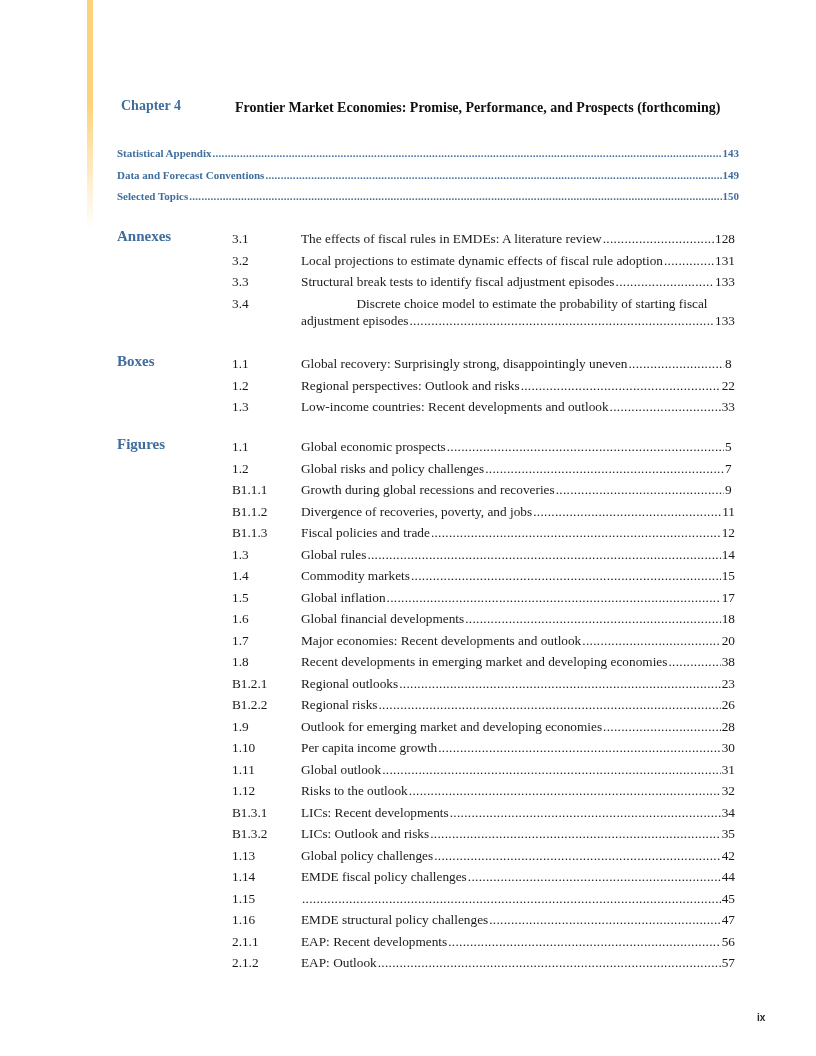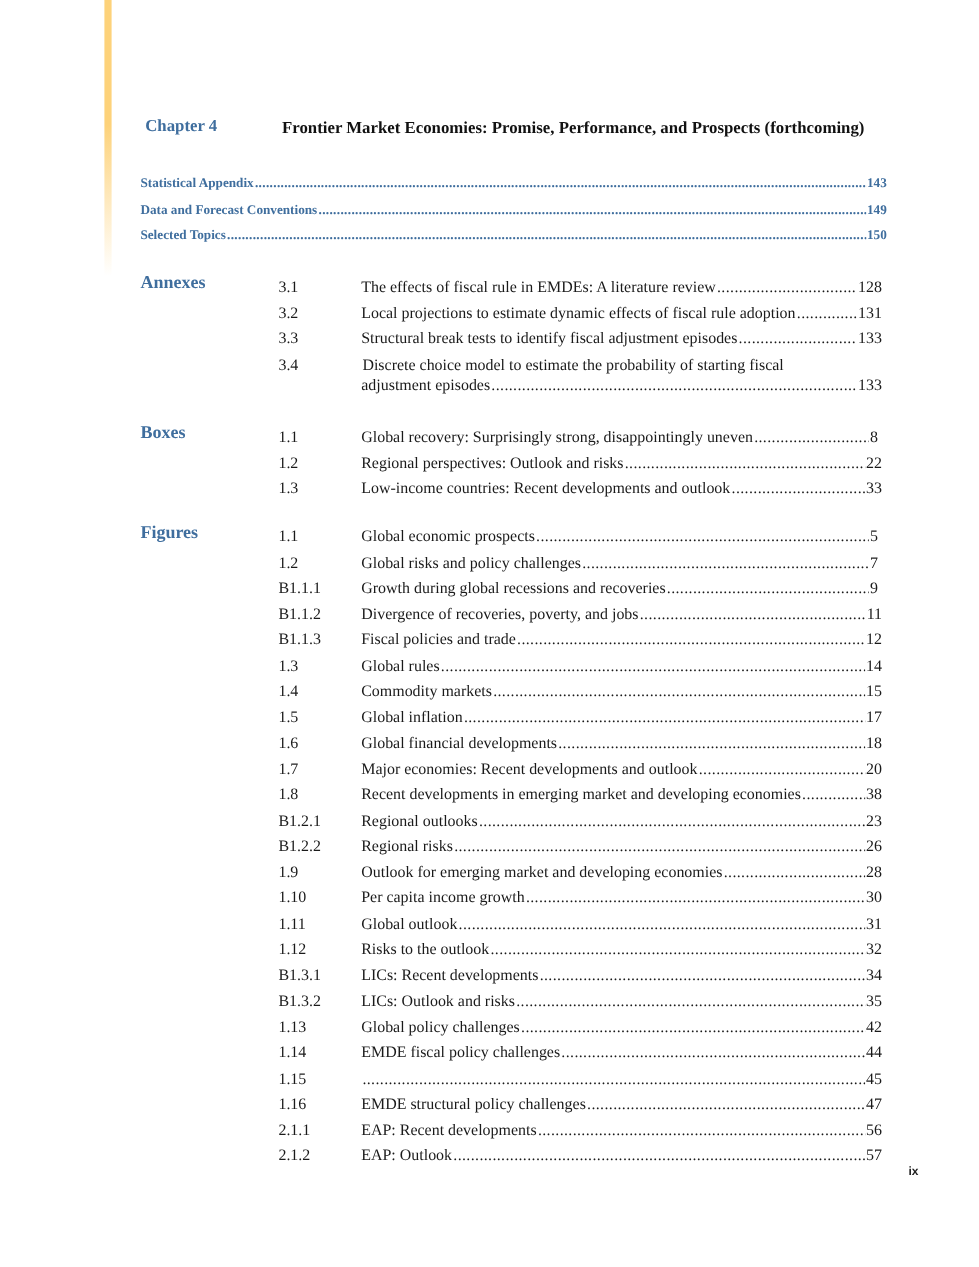--- a/index.html
+++ b/index.html
@@ -25,24 +25,24 @@
   .toc-main-row .page { text-align: right; }
 
   .section { position: absolute; left: 117px; width: 620px; }
   .section-label { position: absolute; left: 0; top: 0; font-size: 15px; font-weight: bold; }
   .entries { position: absolute; left: 115px; top: 0; width: 503px; }
   .entry { position: relative; font-size: 13.3px; line-height: 21.5px; }
   .entry .num { position: absolute; left: 0; top: 0; }
   .entry .line { margin-left: 69px; display: flex; align-items: baseline; }
   .entry .title { white-space: nowrap; }
   .entry .page { text-align: left; min-width: 10px; }
-  .entry .wrap-first { margin-left: 70px; line-height: 17px; padding-top: 2px; }
+  .entry .wrap-first { margin-left: 97px; line-height: 17px; padding-top: 2px; text-align: center; }
   .entry.multi .line { line-height: 18px; }
 
-  .page-number { position: absolute; left: 757px; top: 971px; font-family: "Liberation Sans", "DejaVu Sans", sans-serif; font-weight: bold; font-size: 10px; color: #222; }
+  .page-number { position: absolute; left: 757px; top: 1012px; font-family: "Liberation Sans", "DejaVu Sans", sans-serif; font-weight: bold; font-size: 10px; color: #222; }
 </style>
 </head>
 <body>
 
 <div class="gold-bar"></div>
 
 <div class="chapter-row">
   <span class="chapter-label blue">Chapter 4</span>
   <span class="chapter-title">Frontier Market Economies: Promise, Performance, and Prospects (forthcoming)</span>
 </div>
@@ -64,21 +64,21 @@
     <span class="page">150</span>
   </div>
 </div>
 
 <div class="section" style="top:228px;">
   <span class="section-label blue">Annexes</span>
   <div class="entries">
     <div class="entry">
       <span class="num">3.1</span>
       <div class="line">
-          <span class="title">The effects of fiscal rule in EMDEs: A literature review</span>
+          <span class="title">The effects of fiscal rules in EMDEs: A literature review</span>
           <span class="dots"></span>
           <span class="page">128</span>
         </div>
     </div>
     <div class="entry">
       <span class="num">3.2</span>
       <div class="line">
           <span class="title">Local projections to estimate dynamic effects of fiscal rule adoption</span>
           <span class="dots"></span>
           <span class="page">131</span>

